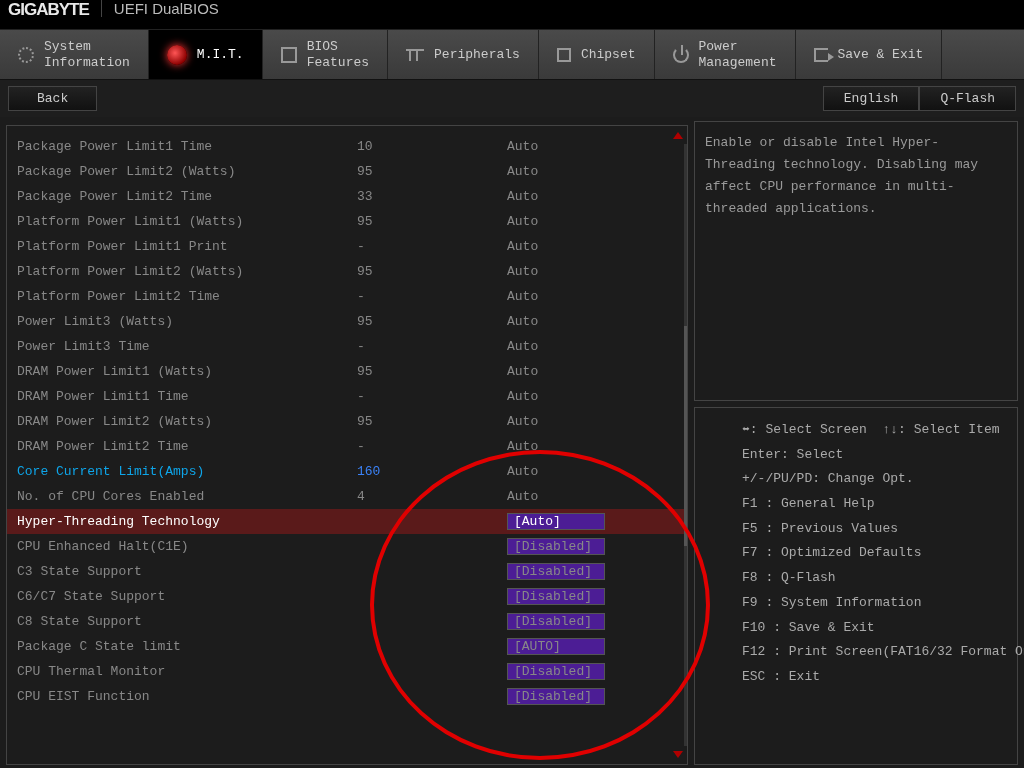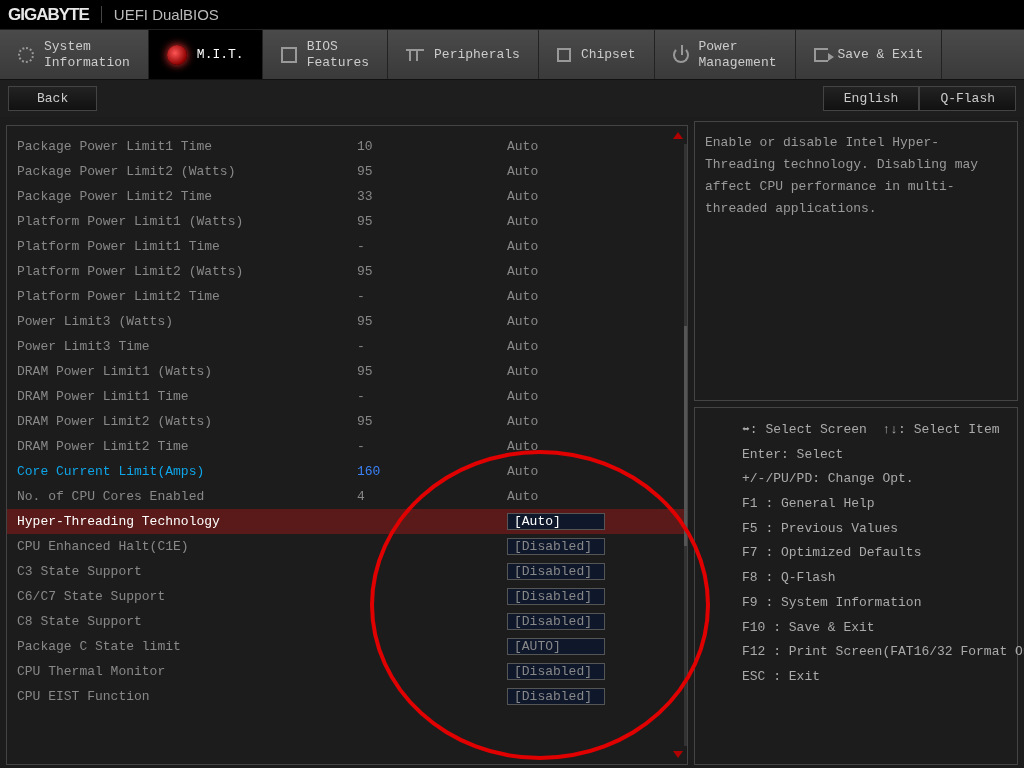--- a/index.html
+++ b/index.html
@@ -10,21 +10,21 @@
   font-family: "Courier New", monospace;
   font-size: 13px;
   color: #888;
   overflow: hidden;
   position: relative;
 }
 .titlebar {
   height: 30px;
   background: #000;
   display: flex;
-  align-items: center;
+  align-items: flex-start;
   padding: 0 8px;
   border-bottom: 1px solid #222;
 }
 .brand {
   font-family: Arial, sans-serif;
   font-weight: 900;
   font-size: 17px;
   letter-spacing: -1px;
   color: #e8e8e8;
   padding-right: 12px;
@@ -128,21 +128,21 @@
   background: #5a1a1a;
   color: #fff;
 }
 .row .label { width: 340px; }
 .row .col-v { width: 150px; }
 .row .col-s { flex:1; }
 .row.disabled .label { color: #0ea5e9; }
 .row.disabled .col-v { color: #3b82f6; }
 .row.boxed .col-s { }
 .boxedval {
-  background: #0f172a;
+  background: #4c1d95;
   border: 1px solid #555;
   padding: 0 6px;
   display: inline-block;
   min-width: 98px;
 }
 .scroll-arrow-up, .scroll-arrow-down {
   position: absolute;
   right: 4px;
   width: 0; height: 0;
   border-left: 5px solid transparent;
@@ -251,21 +251,21 @@
         <span class="label">Package Power Limit2 Time</span>
         <span class="col-v">33</span>
         <span class="col-s">Auto</span>
       </div>
       <div class="row">
         <span class="label">Platform Power Limit1 (Watts)</span>
         <span class="col-v">95</span>
         <span class="col-s">Auto</span>
       </div>
       <div class="row">
-        <span class="label">Platform Power Limit1 Time</span>
+        <span class="label">Platform Power Limit1 Print</span>
         <span class="col-v">-</span>
         <span class="col-s">Auto</span>
       </div>
       <div class="row">
         <span class="label">Platform Power Limit2 (Watts)</span>
         <span class="col-v">95</span>
         <span class="col-s">Auto</span>
       </div>
       <div class="row">
         <span class="label">Platform Power Limit2 Time</span>

